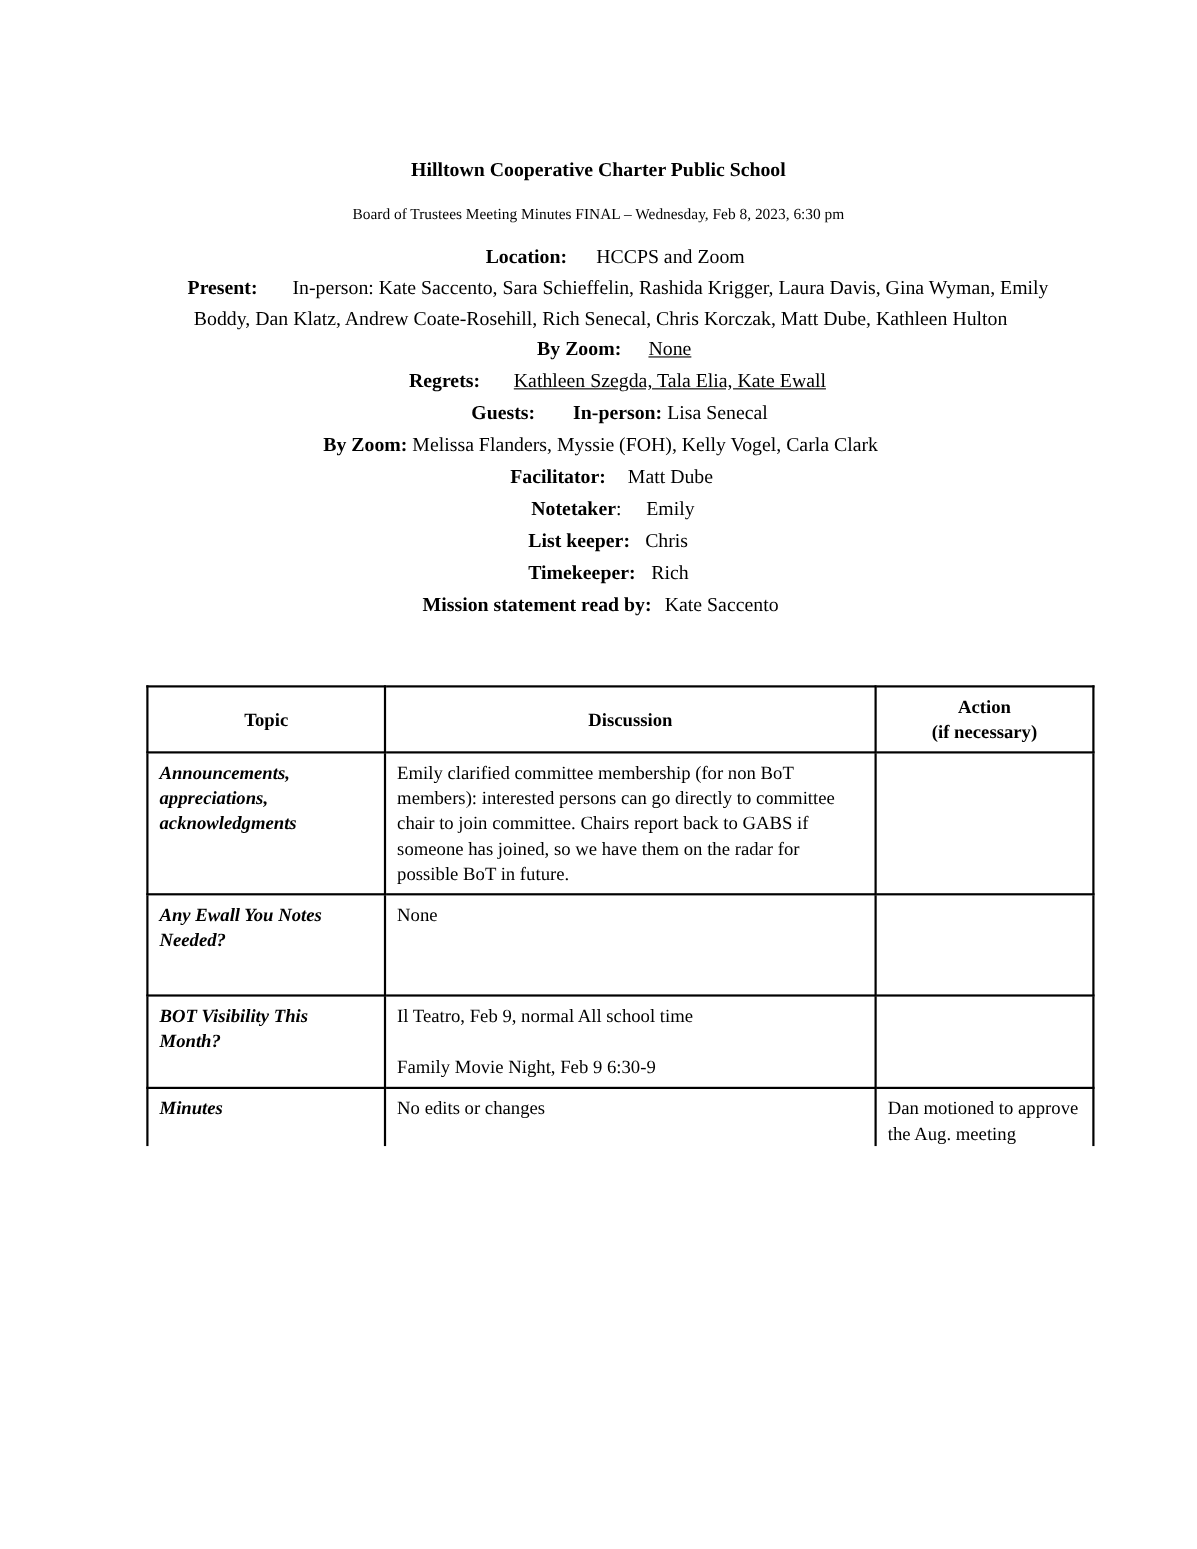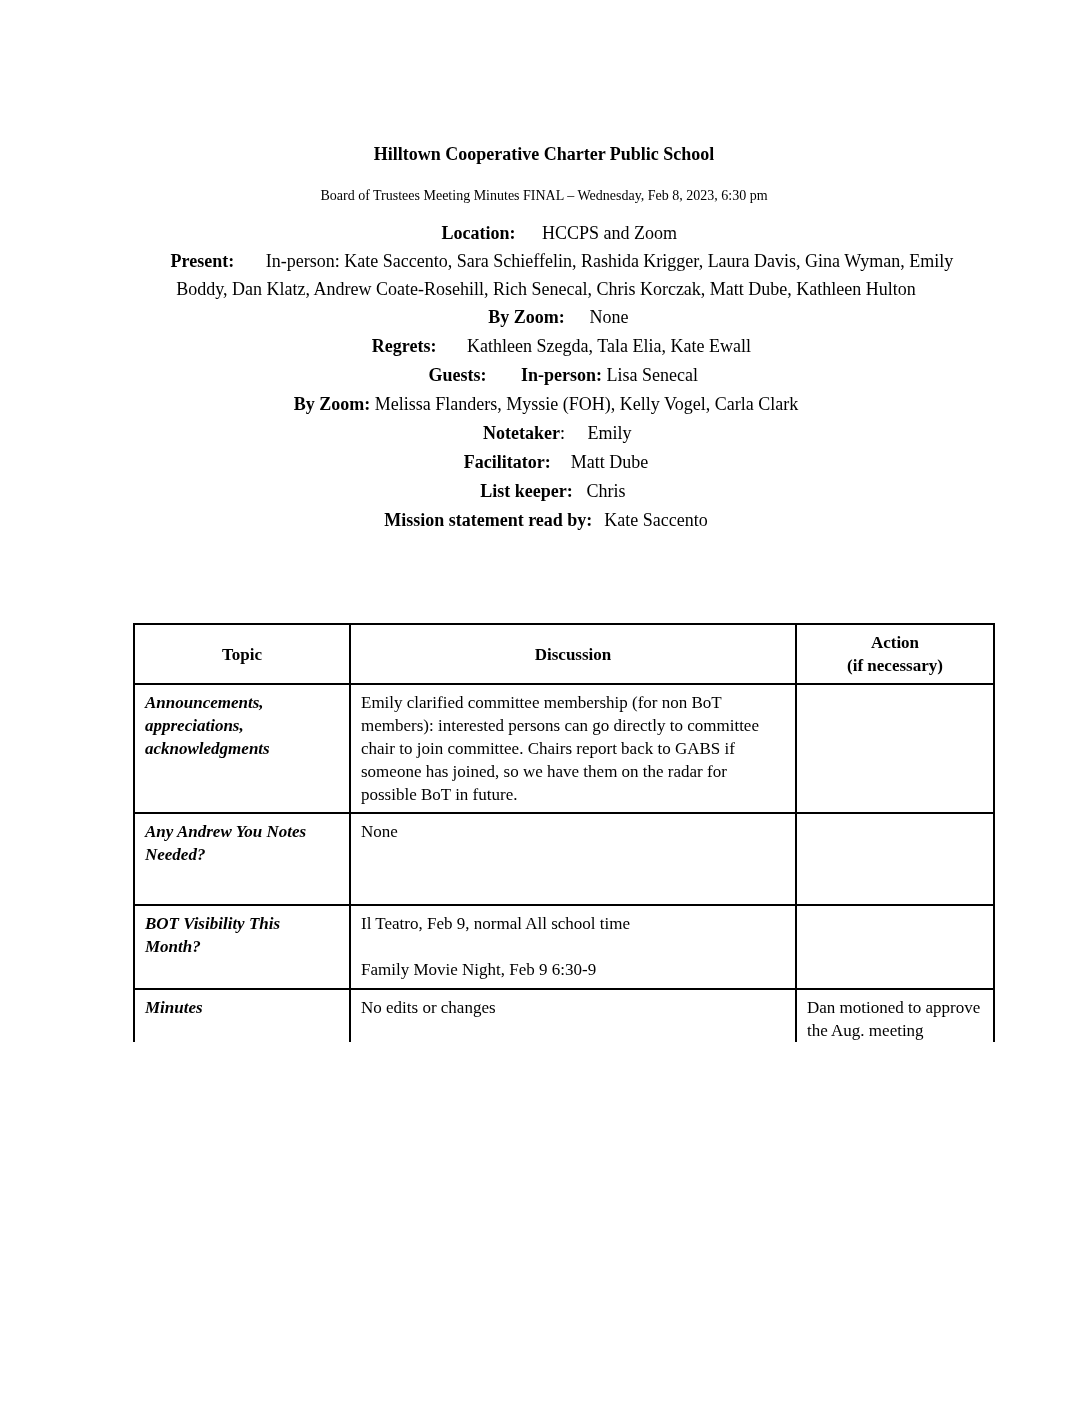--- a/index.html
+++ b/index.html
@@ -45,21 +45,21 @@
     margin: 0;
     line-height: 29px;
   }
   .meta p.para {
     line-height: 27.5px;
   }
   .lbl { font-weight: bold; }
   .w127 { display: inline-block; width: 127px; }
   .w126 { display: inline-block; width: 126px; }
   .w120 { display: inline-block; width: 120px; }
-  .indent64 { margin-left: 64px; }
+  .indent64 { margin-left: 64px; text-decoration: underline; }
   .indent127 { margin-left: 127px; }
   .gap12 { margin-left: 12px; }
   table.minutes {
     position: absolute;
     top: 623px;
     left: 133px;
     width: 860px;
     border-collapse: collapse;
     table-layout: fixed;
   }
@@ -108,23 +108,24 @@
     <div class="subtitle">Board of Trustees Meeting Minutes FINAL – Wednesday, Feb 8, 2023, 6:30 pm</div>
   </div>
 
   <div class="meta">
     <p><span class="lbl w127">Location:</span><span>HCCPS and Zoom</span></p>
     <p class="para"><span class="lbl w127">Present:</span><span>In-person: Kate Saccento, Sara Schieffelin, Rashida Krigger, Laura Davis,  Gina Wyman, Emily Boddy, Dan Klatz, Andrew Coate-Rosehill, Rich Senecal, Chris Korczak, Matt Dube, Kathleen Hulton</span></p>
     <p class="indent64"><span class="lbl w126">By Zoom:</span><span>None</span></p>
     <p class="indent64"><span class="lbl w126">Regrets:</span><span>Kathleen Szegda, Tala Elia, Kate Ewall</span></p>
     <p><span class="lbl w127">Guests:</span><span class="lbl">In-person:</span><span> Lisa Senecal</span></p>
     <p class="indent127"><span class="lbl">By Zoom:</span><span> Melissa Flanders, Myssie (FOH), Kelly Vogel, Carla Clark</span></p>
+    <p><span class="lbl w127">Facilitator:</span><span>Matt Dube</span></p>
     <p><span class="w127"><span class="lbl">Notetaker</span><span>:</span></span><span>Emily</span></p>
-    <p><span class="lbl w127">Facilitator:</span><span>Matt Dube</span></p>
     <p><span class="lbl w120">List keeper:</span><span>Chris</span></p>
+    <p><span class="lbl w126">Timekeeper:</span><span>Rich</span></p>
     <p><span class="lbl">Mission statement read by:</span><span class="gap12">Kate Saccento</span></p>
   </div>
 
   <table class="minutes">
     <colgroup>
       <col class="c-topic">
       <col class="c-disc">
       <col class="c-act">
     </colgroup>
     <tbody>
@@ -133,21 +134,21 @@
       <th>Discussion</th>
       <th>Action
 (if necessary)</th>
     </tr>
     <tr class="rh1">
       <td class="topic-cell">Announcements, appreciations, acknowledgments</td>
       <td>Emily clarified committee membership (for non BoT members): interested persons can go directly to committee chair to join committee. Chairs report back to GABS if someone has joined, so we have them on the radar for possible BoT in future.</td>
       <td></td>
     </tr>
     <tr class="rh2">
-      <td class="topic-cell">Any Andrew You Notes Needed?</td>
+      <td class="topic-cell">Any Ewall You Notes Needed?</td>
       <td>None</td>
       <td></td>
     </tr>
     <tr class="rh3">
       <td class="topic-cell">BOT Visibility This Month?</td>
       <td class="multiline">Il Teatro, Feb 9, normal All school time
 
 Family Movie Night, Feb 9 6:30-9</td>
       <td></td>
     </tr>

